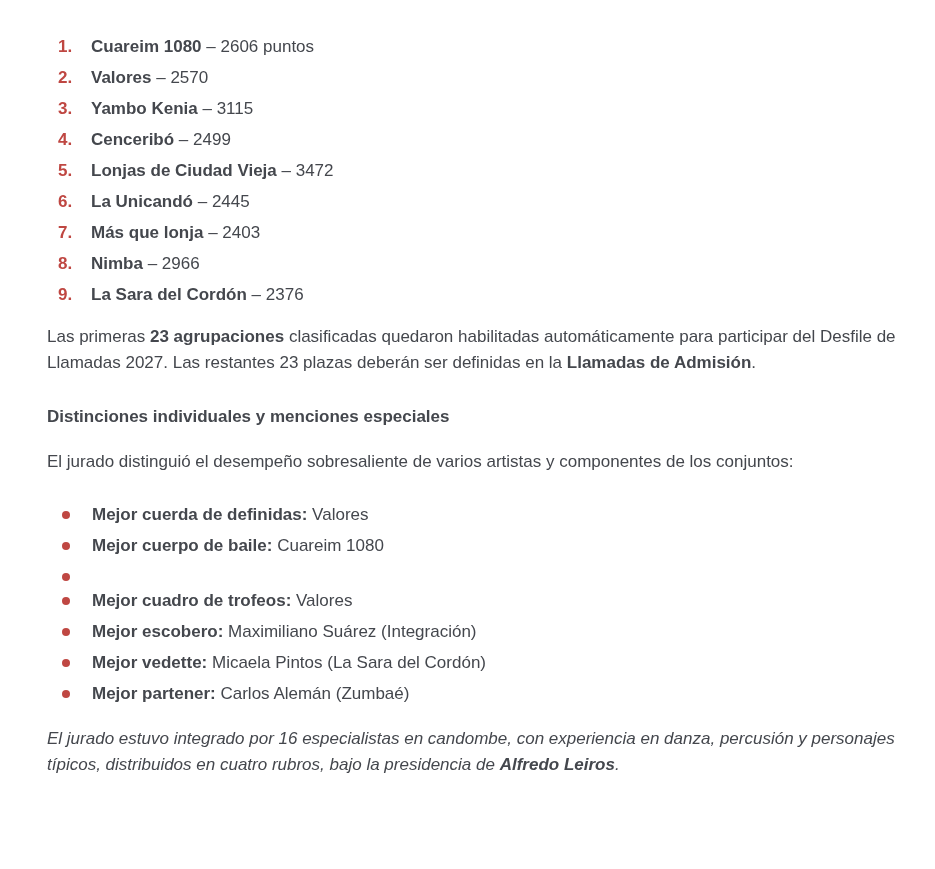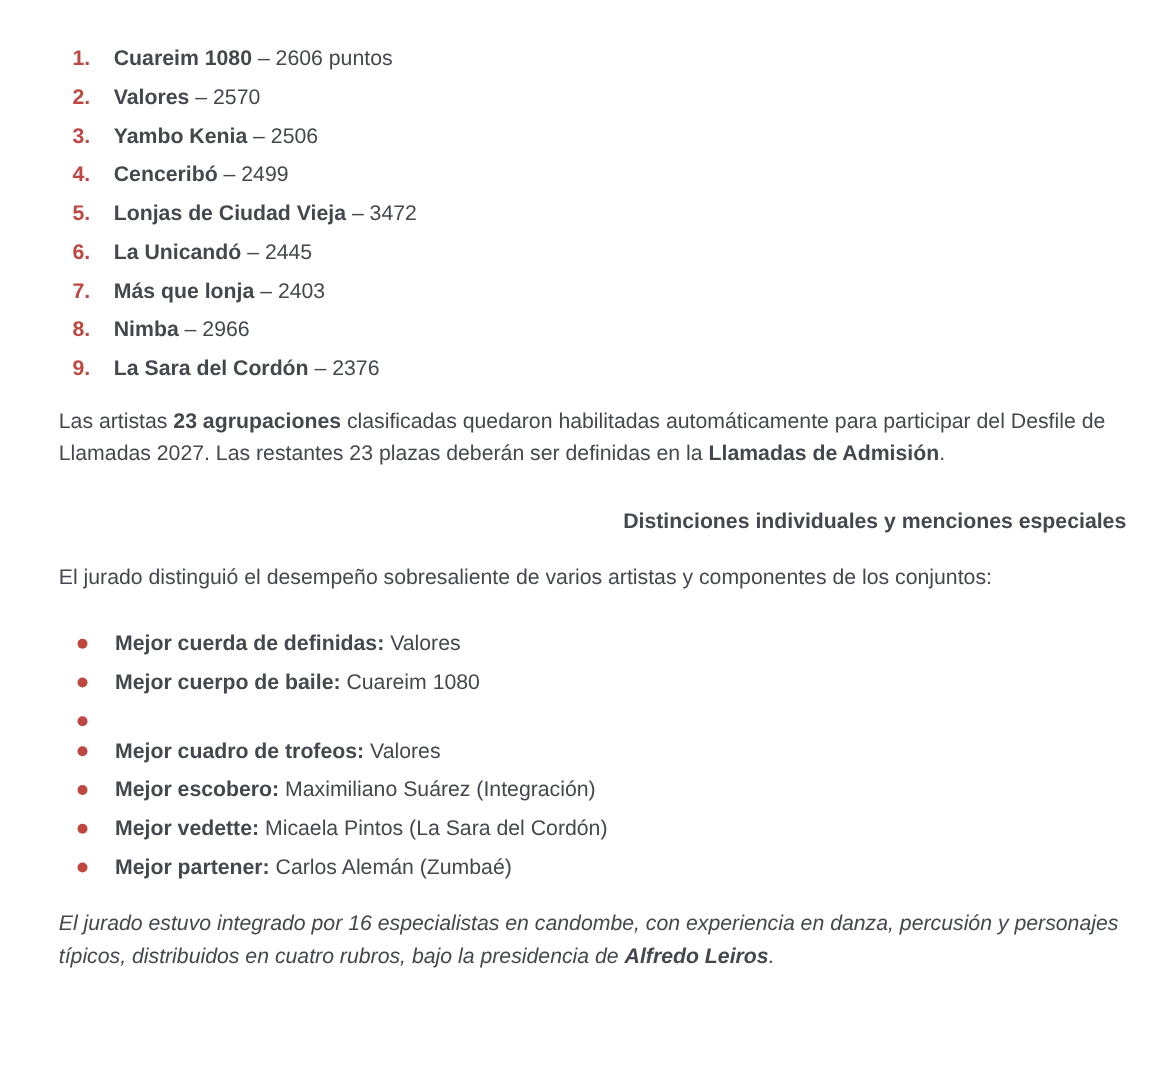--- a/index.html
+++ b/index.html
@@ -39,21 +39,20 @@
     color: var(--accent, #bf4742);
   }
   .rank-name { font-weight: 700; }
   .rank-points { font-weight: 400; }
   
   .para { margin-top: 18px; }
   .para b, .rank-name, .award-label, .section-heading { color: var(--text, #44474d); }
   .section-heading {
     margin-top: 28px;
     font-weight: 700;
-    text-align: right;
   }
   .intro-para { margin-top: 19px; }
   
   .awards-list {
     list-style: none;
     margin-top: 29px;
   }
   .award-item {
     display: flex;
     align-items: flex-start;
@@ -81,21 +80,21 @@
     <li class="rank-item">
         <span class="rank-num">1.</span>
         <span class="rank-text"><span class="rank-name">Cuareim 1080</span><span class="rank-points"> – 2606 puntos</span></span>
       </li>
     <li class="rank-item">
         <span class="rank-num">2.</span>
         <span class="rank-text"><span class="rank-name">Valores</span><span class="rank-points"> – 2570</span></span>
       </li>
     <li class="rank-item">
         <span class="rank-num">3.</span>
-        <span class="rank-text"><span class="rank-name">Yambo Kenia</span><span class="rank-points"> – 2506</span></span>
+        <span class="rank-text"><span class="rank-name">Yambo Kenia</span><span class="rank-points"> – 3115</span></span>
       </li>
     <li class="rank-item">
         <span class="rank-num">4.</span>
         <span class="rank-text"><span class="rank-name">Cenceribó</span><span class="rank-points"> – 2499</span></span>
       </li>
     <li class="rank-item">
         <span class="rank-num">5.</span>
         <span class="rank-text"><span class="rank-name">Lonjas de Ciudad Vieja</span><span class="rank-points"> – 3472</span></span>
       </li>
     <li class="rank-item">
@@ -109,21 +108,21 @@
     <li class="rank-item">
         <span class="rank-num">8.</span>
         <span class="rank-text"><span class="rank-name">Nimba</span><span class="rank-points"> – 2966</span></span>
       </li>
     <li class="rank-item">
         <span class="rank-num">9.</span>
         <span class="rank-text"><span class="rank-name">La Sara del Cordón</span><span class="rank-points"> – 2376</span></span>
       </li>
   </ol>
 
-  <p class="para"><span>Las artistas </span><b>23 agrupaciones</b><span> clasificadas quedaron habilitadas automáticamente para participar del Desfile de Llamadas 2027. Las restantes 23 plazas deberán ser definidas en la </span><b>Llamadas de Admisión</b><span>.</span></p>
+  <p class="para"><span>Las primeras </span><b>23 agrupaciones</b><span> clasificadas quedaron habilitadas automáticamente para participar del Desfile de Llamadas 2027. Las restantes 23 plazas deberán ser definidas en la </span><b>Llamadas de Admisión</b><span>.</span></p>
 
   <p class="section-heading">Distinciones individuales y menciones especiales</p>
 
   <p class="intro-para">El jurado distinguió el desempeño sobresaliente de varios artistas y componentes de los conjuntos:</p>
 
   <ul class="awards-list">
     <li class="award-item">
         <span class="dot"></span>
         <span class="award-text"><span class="award-label">Mejor cuerda de definidas:</span><span class="award-value"> Valores</span></span>
       </li>

